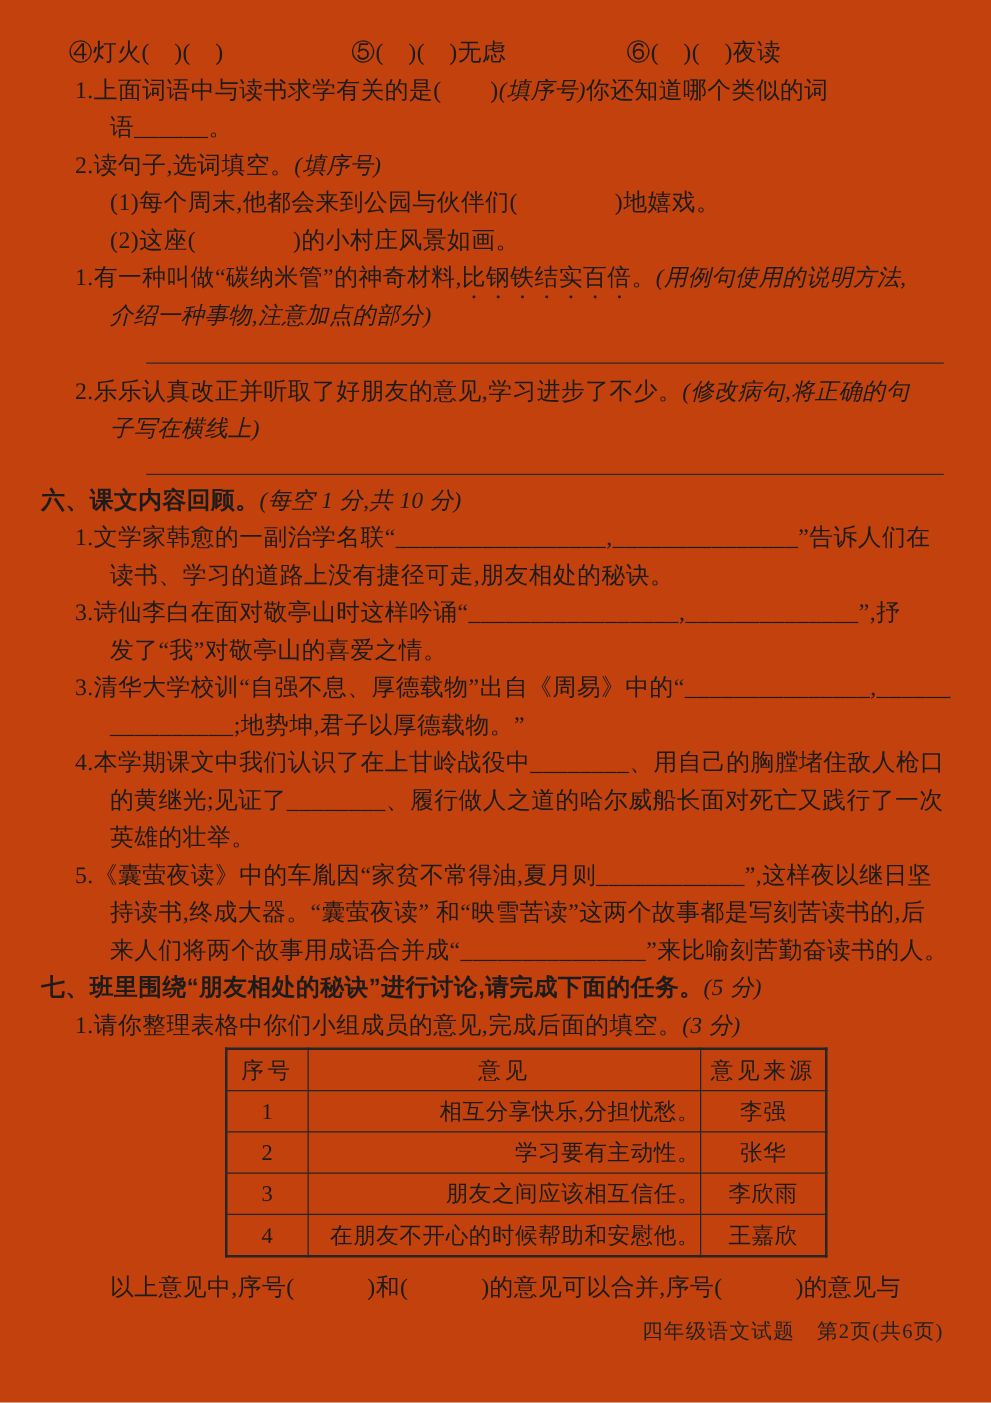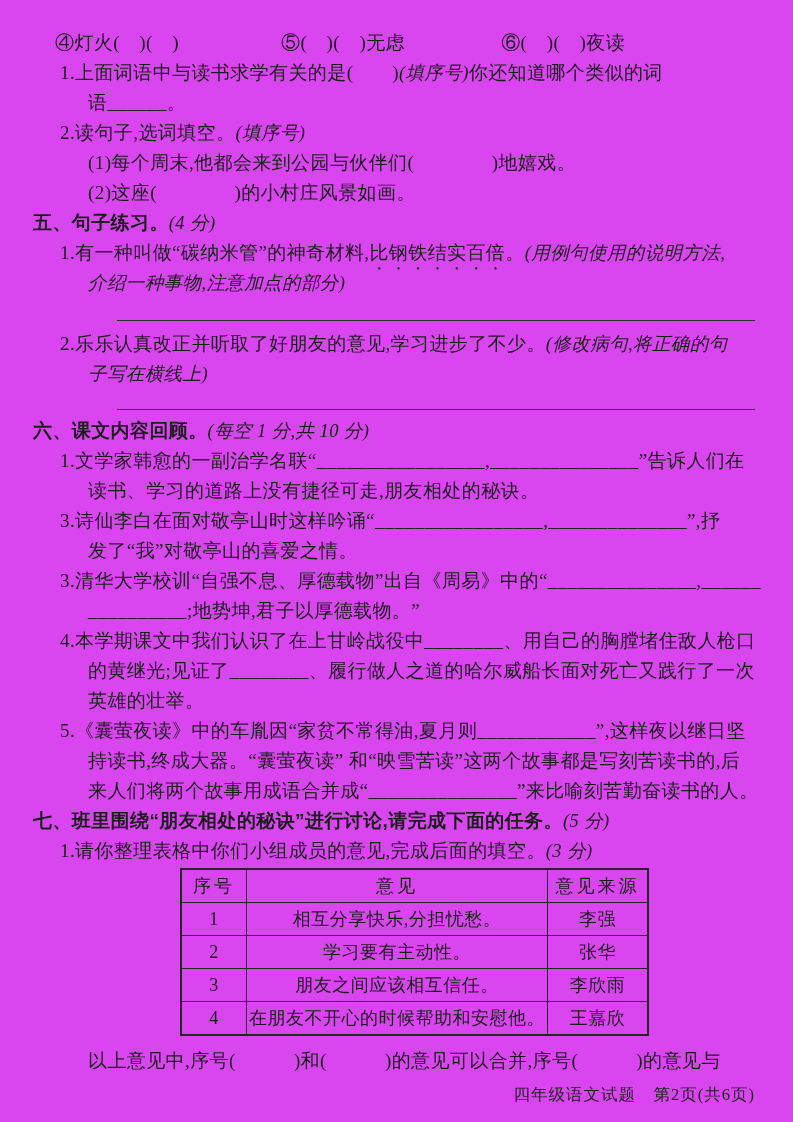--- a/index.html
+++ b/index.html
@@ -1,19 +1,19 @@
 <!DOCTYPE html>
 <html><head>
 <meta charset="utf-8">
 <style>
   html,body { margin:0; padding:0; background:#e8e8e8; }
   .page {
     position:relative;
     width:793px; height:1122px;
-    background:#d946ef;
+    background:#c2410c;
     color:#1c1c1c;
     font-family:"Liberation Serif","DejaVu Serif",serif;
     font-size:19px;
     overflow:hidden;
     box-sizing:border-box;
   }
   .content { padding:28px 38px 0 33px; }
   .line {
     height:30px; line-height:30px;
     white-space:nowrap;
@@ -52,21 +52,21 @@
     border:1px solid #262626;
     height:32px;
     text-align:center;
     padding:0;
     letter-spacing:0.5px;
   }
   .opinion tr.head td { letter-spacing:3px; }
   .opinion td.c1 { width:64px; }
   .opinion td.c2 { width:300px; }
   .opinion td.c3 { width:99px; }
-  .opinion td.left { text-align:center; }
+  .opinion td.left { text-align:right; padding-left:13px; }
 
   .after-table { margin-top:10px; }
   .footer {
     margin-top:8px;
     text-align:right;
     font-size:16.5px;
     letter-spacing:1px;
     color:#222;
   }
 </style>
@@ -82,21 +82,20 @@
       <span class="gap-b">⑥(　)(　)夜读</span>
     </div>
 
     <div class="line ml1"><span>1.上面词语中与读书求学有关的是(　　)</span><span class="kai">(填序号)</span><span>你还知道哪个类似的词</span></div>
     <div class="line ml2"><span>语______。</span></div>
 
     <div class="line ml1"><span>2.读句子,选词填空。</span><span class="kai">(填序号)</span></div>
     <div class="line ml2"><span>(1)每个周末,他都会来到公园与伙伴们(　　　　)地嬉戏。</span></div>
     <div class="line ml2"><span>(2)这座(　　　　)的小村庄风景如画。</span></div>
 
-    <div class="line"><span class="sec-title-txt">五、句子练习。</span><span class="kai">(4 分)</span></div>
     <div class="line ml1"><span>1.有一种叫做“碳纳米管”的神奇材料,</span><span class="emph">比钢铁结实百倍</span><span>。</span><span class="kai">(用例句使用的说明方法,</span></div>
     <div class="line ml2"><span class="kai">介绍一种事物,注意加点的部分)</span></div>
     <div class="ans-line"></div>
     <div class="line ml1"><span>2.乐乐认真改正并听取了好朋友的意见,学习进步了不少。</span><span class="kai">(修改病句,将正确的句</span></div>
     <div class="line ml2"><span class="kai">子写在横线上)</span></div>
     <div class="ans-line second"></div>
 
     <div class="line"><span class="sec-title-txt">六、课文内容回顾。</span><span class="kai">(每空 1 分,共 10 分)</span></div>
     <div class="line ml1"><span>1.文学家韩愈的一副治学名联“_________________,_______________”告诉人们在</span></div>
     <div class="line ml2"><span>读书、学习的道路上没有捷径可走,朋友相处的秘诀。</span></div>

